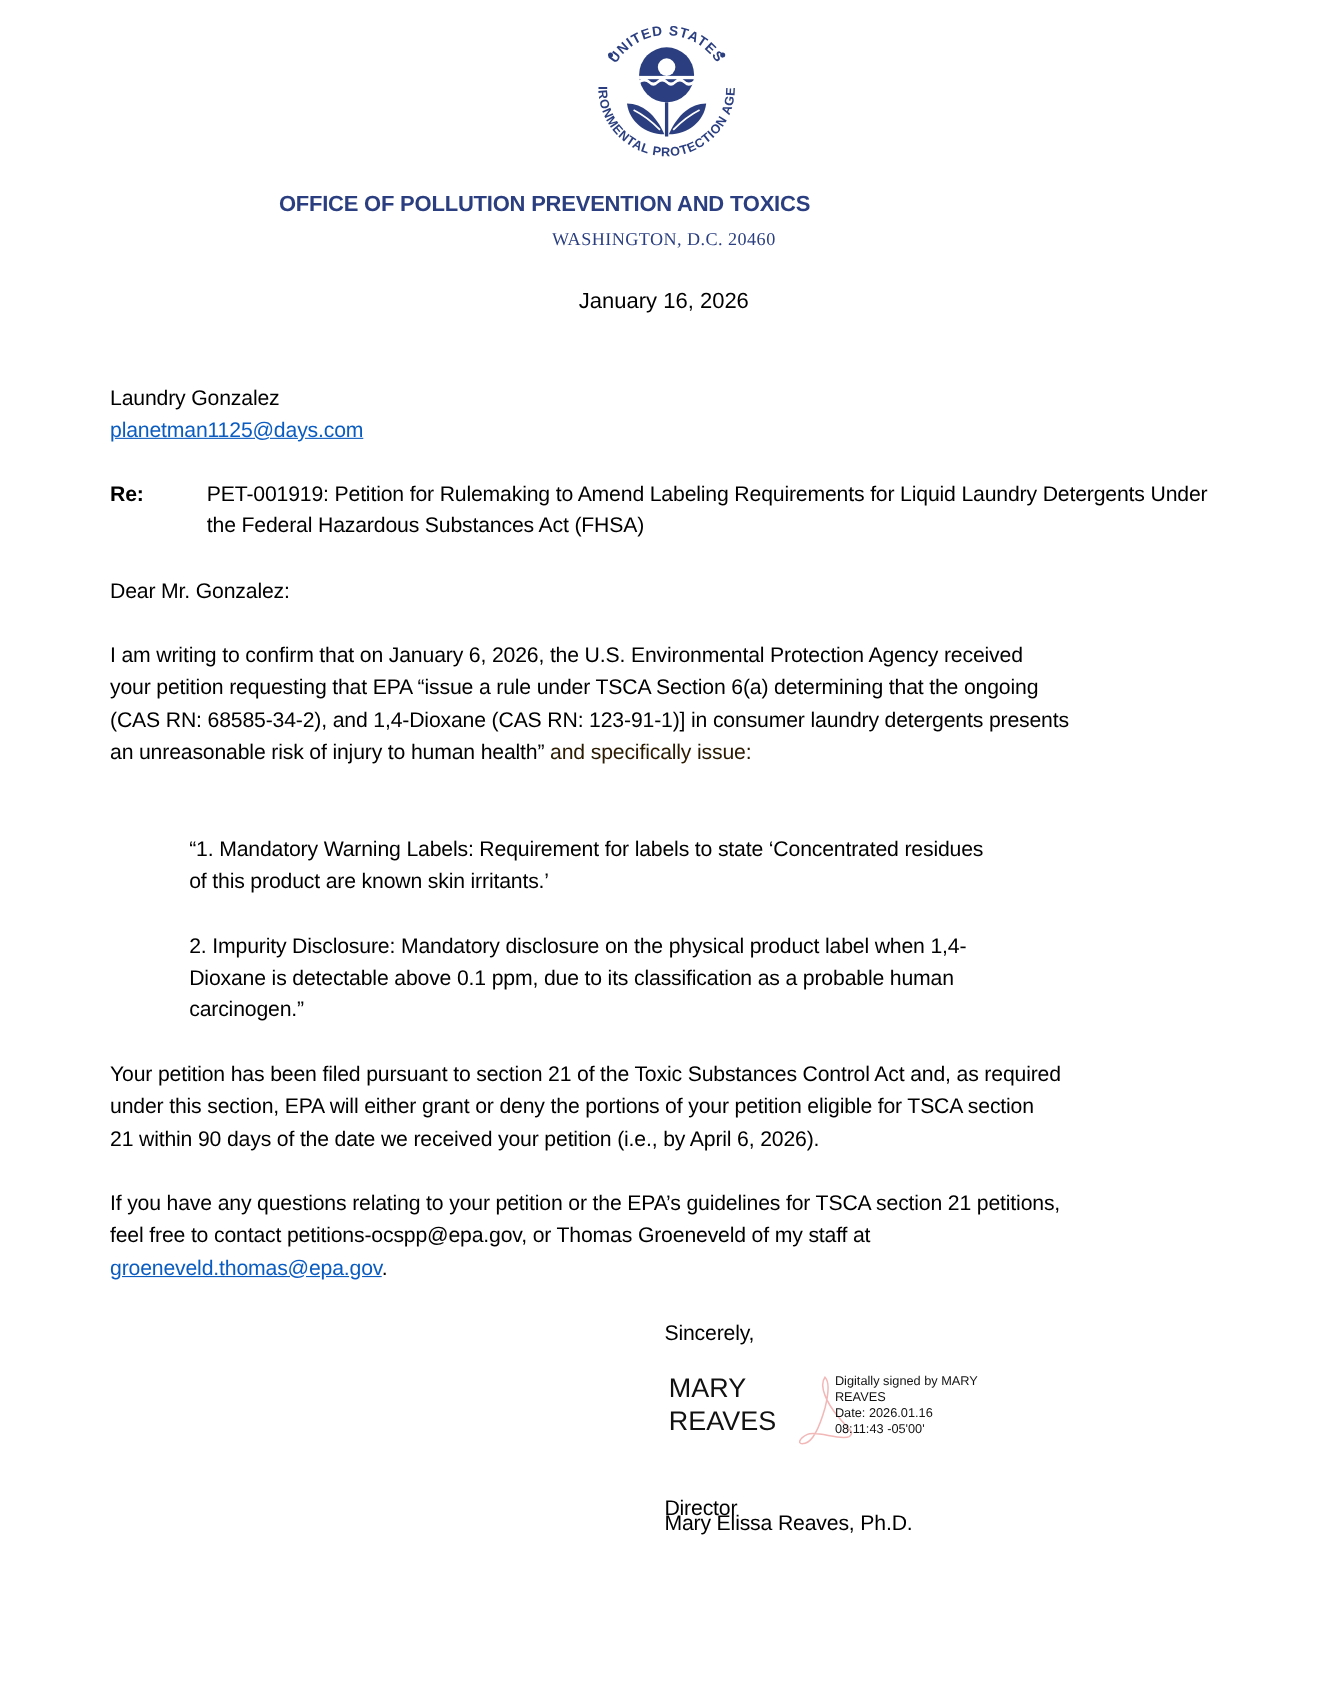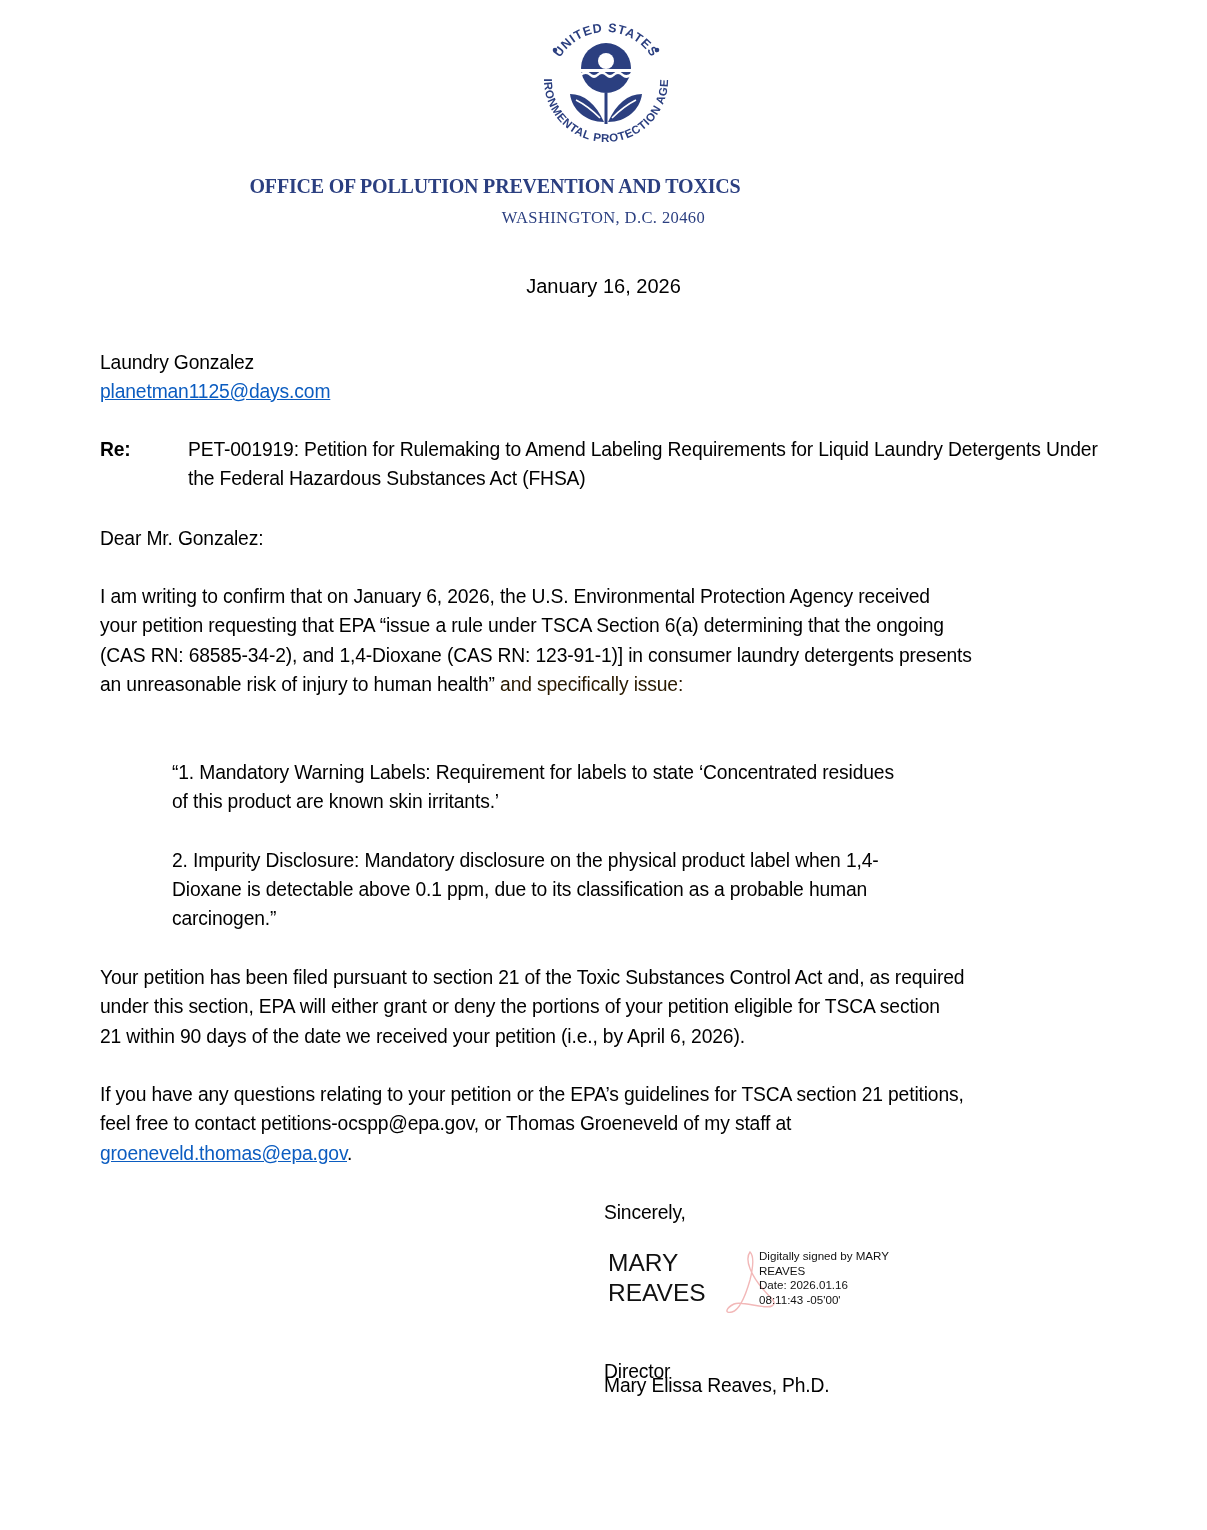--- a/index.html
+++ b/index.html
@@ -17,36 +17,36 @@
     .abs { position: absolute; }
 
     
     #seal {
       left: 526px; top: 6px;
       width: 160px; height: 160px;
     }
     #office-title {
       left: 0; top: 175px; width: 990px;
       text-align: center;
-      font-family: Liberation Serif, serif;
+      font-family: Liberation Sans, sans-serif;
       font-weight: bold;
       font-size: 20px;
       letter-spacing: -0.2px;
       color: #2b3f80;
     }
     #office-address {
       left: 0; top: 208px; width: 1207px;
       text-align: center;
       font-family: "Liberation Serif", "DejaVu Serif", serif;
       font-size: 16.5px;
       letter-spacing: 0.4px;
       color: #2b3f80;
     }
     #letter-date {
-      left: 0; top: 275px; width: 1207px;
+      left: 0; top: 263px; width: 1207px;
       text-align: center;
       font-size: 20px;
     }
 
     .body-text {
       font-family: "Liberation Sans", "DejaVu Sans", sans-serif;
       font-size: 19.3px;
       line-height: 29.3px;
       color: #000;
       letter-spacing: -0.15px;

